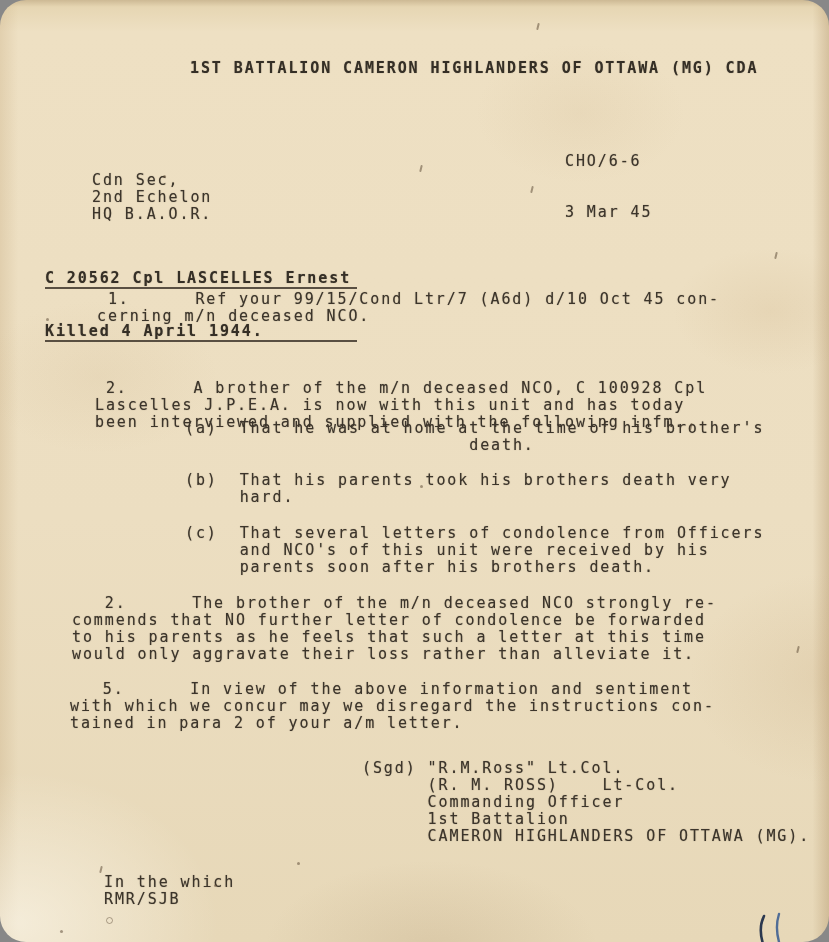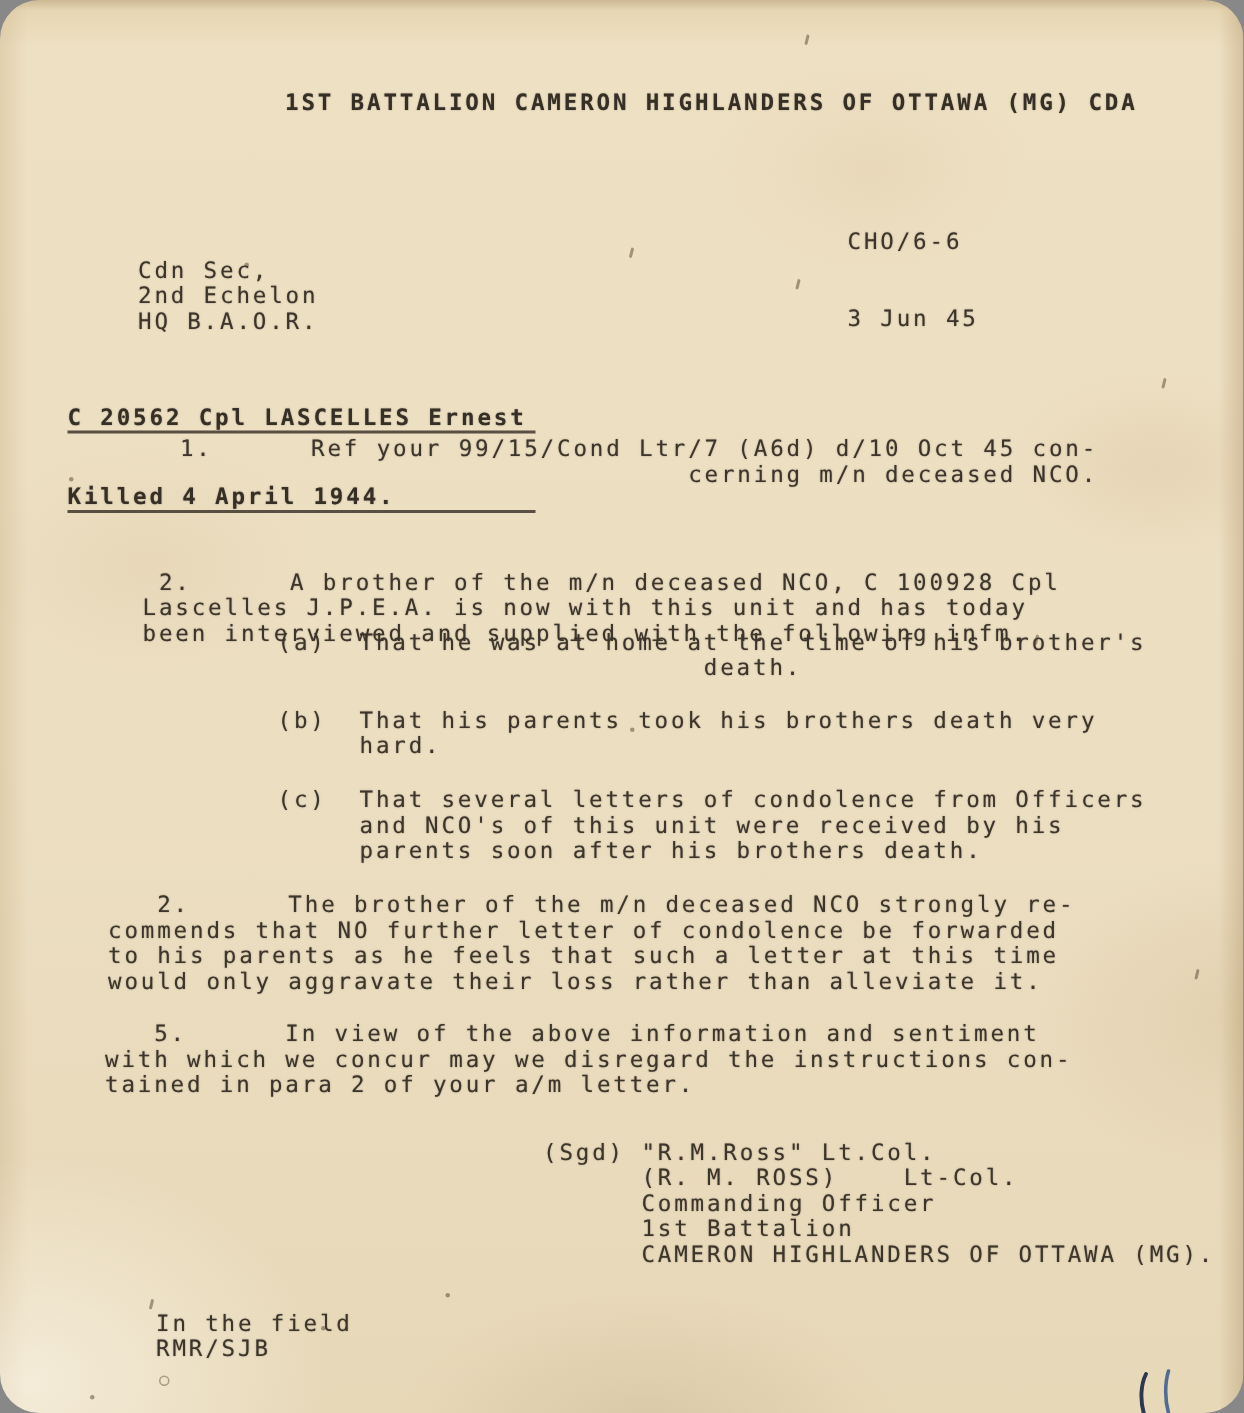--- a/index.html
+++ b/index.html
@@ -44,33 +44,33 @@
 </style>
 </head>
 <body>
 
 <div class="page">
 
   <div class="typed heavy" style="left:190px; top:60px;">1ST BATTALION CAMERON HIGHLANDERS OF OTTAWA (MG) CDA</div>
 
   <div class="typed" style="left:533px; top:119px;margin-left:32px;">
     <div>CHO/6-6</div>
-    <div>3 Jun 45</div>
+    <div>3 Mar 45</div>
   </div>
 
   <div class="typed" style="left:92px; top:172px;">Cdn Sec,
 2nd Echelon
 HQ B.A.O.R.</div>
 
   <div class="typed heavy" style="left:45px; top:236px;">
     <span class="subject-line"><span class="u">C 20562 Cpl LASCELLES Ernest</span></span>
     <span class="subject-line"><span class="u">Killed 4 April 1944.</span></span>
   </div>
 
-  <div class="typed" style="left:109px; top:291px;text-align:right;"> 1.      Ref your 99/15/Cond Ltr/7 (A6d) d/10 Oct 45 con-
+  <div class="typed" style="left:97px; top:291px;"> 1.      Ref your 99/15/Cond Ltr/7 (A6d) d/10 Oct 45 con-
 cerning m/n deceased NCO.</div>
 
   <div class="typed" style="left:95px; top:346px;margin-top:34px;"> 2.      A brother of the m/n deceased NCO, C 100928 Cpl
 Lascelles J.P.E.A. is now with this unit and has today
 been interviewed and supplied with the following infm.</div>
 
   <div class="typed" style="left:185px; top:420px;text-align:center;">(a)  That he was at home at the time of his brother's
      death.</div>
 
   <div class="typed" style="left:185px; top:525px;">(c)  That several letters of condolence from Officers
@@ -88,21 +88,21 @@
   <div class="typed" style="left:70px; top:681px;">   5.      In view of the above information and sentiment
 with which we concur may we disregard the instructions con-
 tained in para 2 of your a/m letter.</div>
 
   <div class="typed" style="left:362px; top:760px;">(Sgd) "R.M.Ross" Lt.Col.
       (R. M. ROSS)    Lt-Col.
       Commanding Officer
       1st Battalion
       CAMERON HIGHLANDERS OF OTTAWA (MG).</div>
 
-  <div class="typed" style="left:104px; top:874px;">In the field
+  <div class="typed" style="left:104px; top:874px;">In the which
 RMR/SJB</div>
 
   <svg class="pen-marks" width="42" height="33" viewBox="0 0 42 33">
     <path d="M14,7 C10.5,14 10,24 12.5,33" fill="none" stroke-width="2.6" stroke-linecap="round" opacity="0.92" stroke="#1b2a45"></path>
     <path d="M29,5 C26.5,13 26.5,24 29,33" fill="none" stroke-width="2.4" stroke-linecap="round" opacity="0.85" stroke="#35598f"></path>
   </svg>
 
   <div class="speck tick" style="left:537px; top:23px;"></div>
   <div class="speck dot" style="left:163px; top:175px;"></div>
   <div class="speck tick" style="left:420px; top:165px;"></div>

